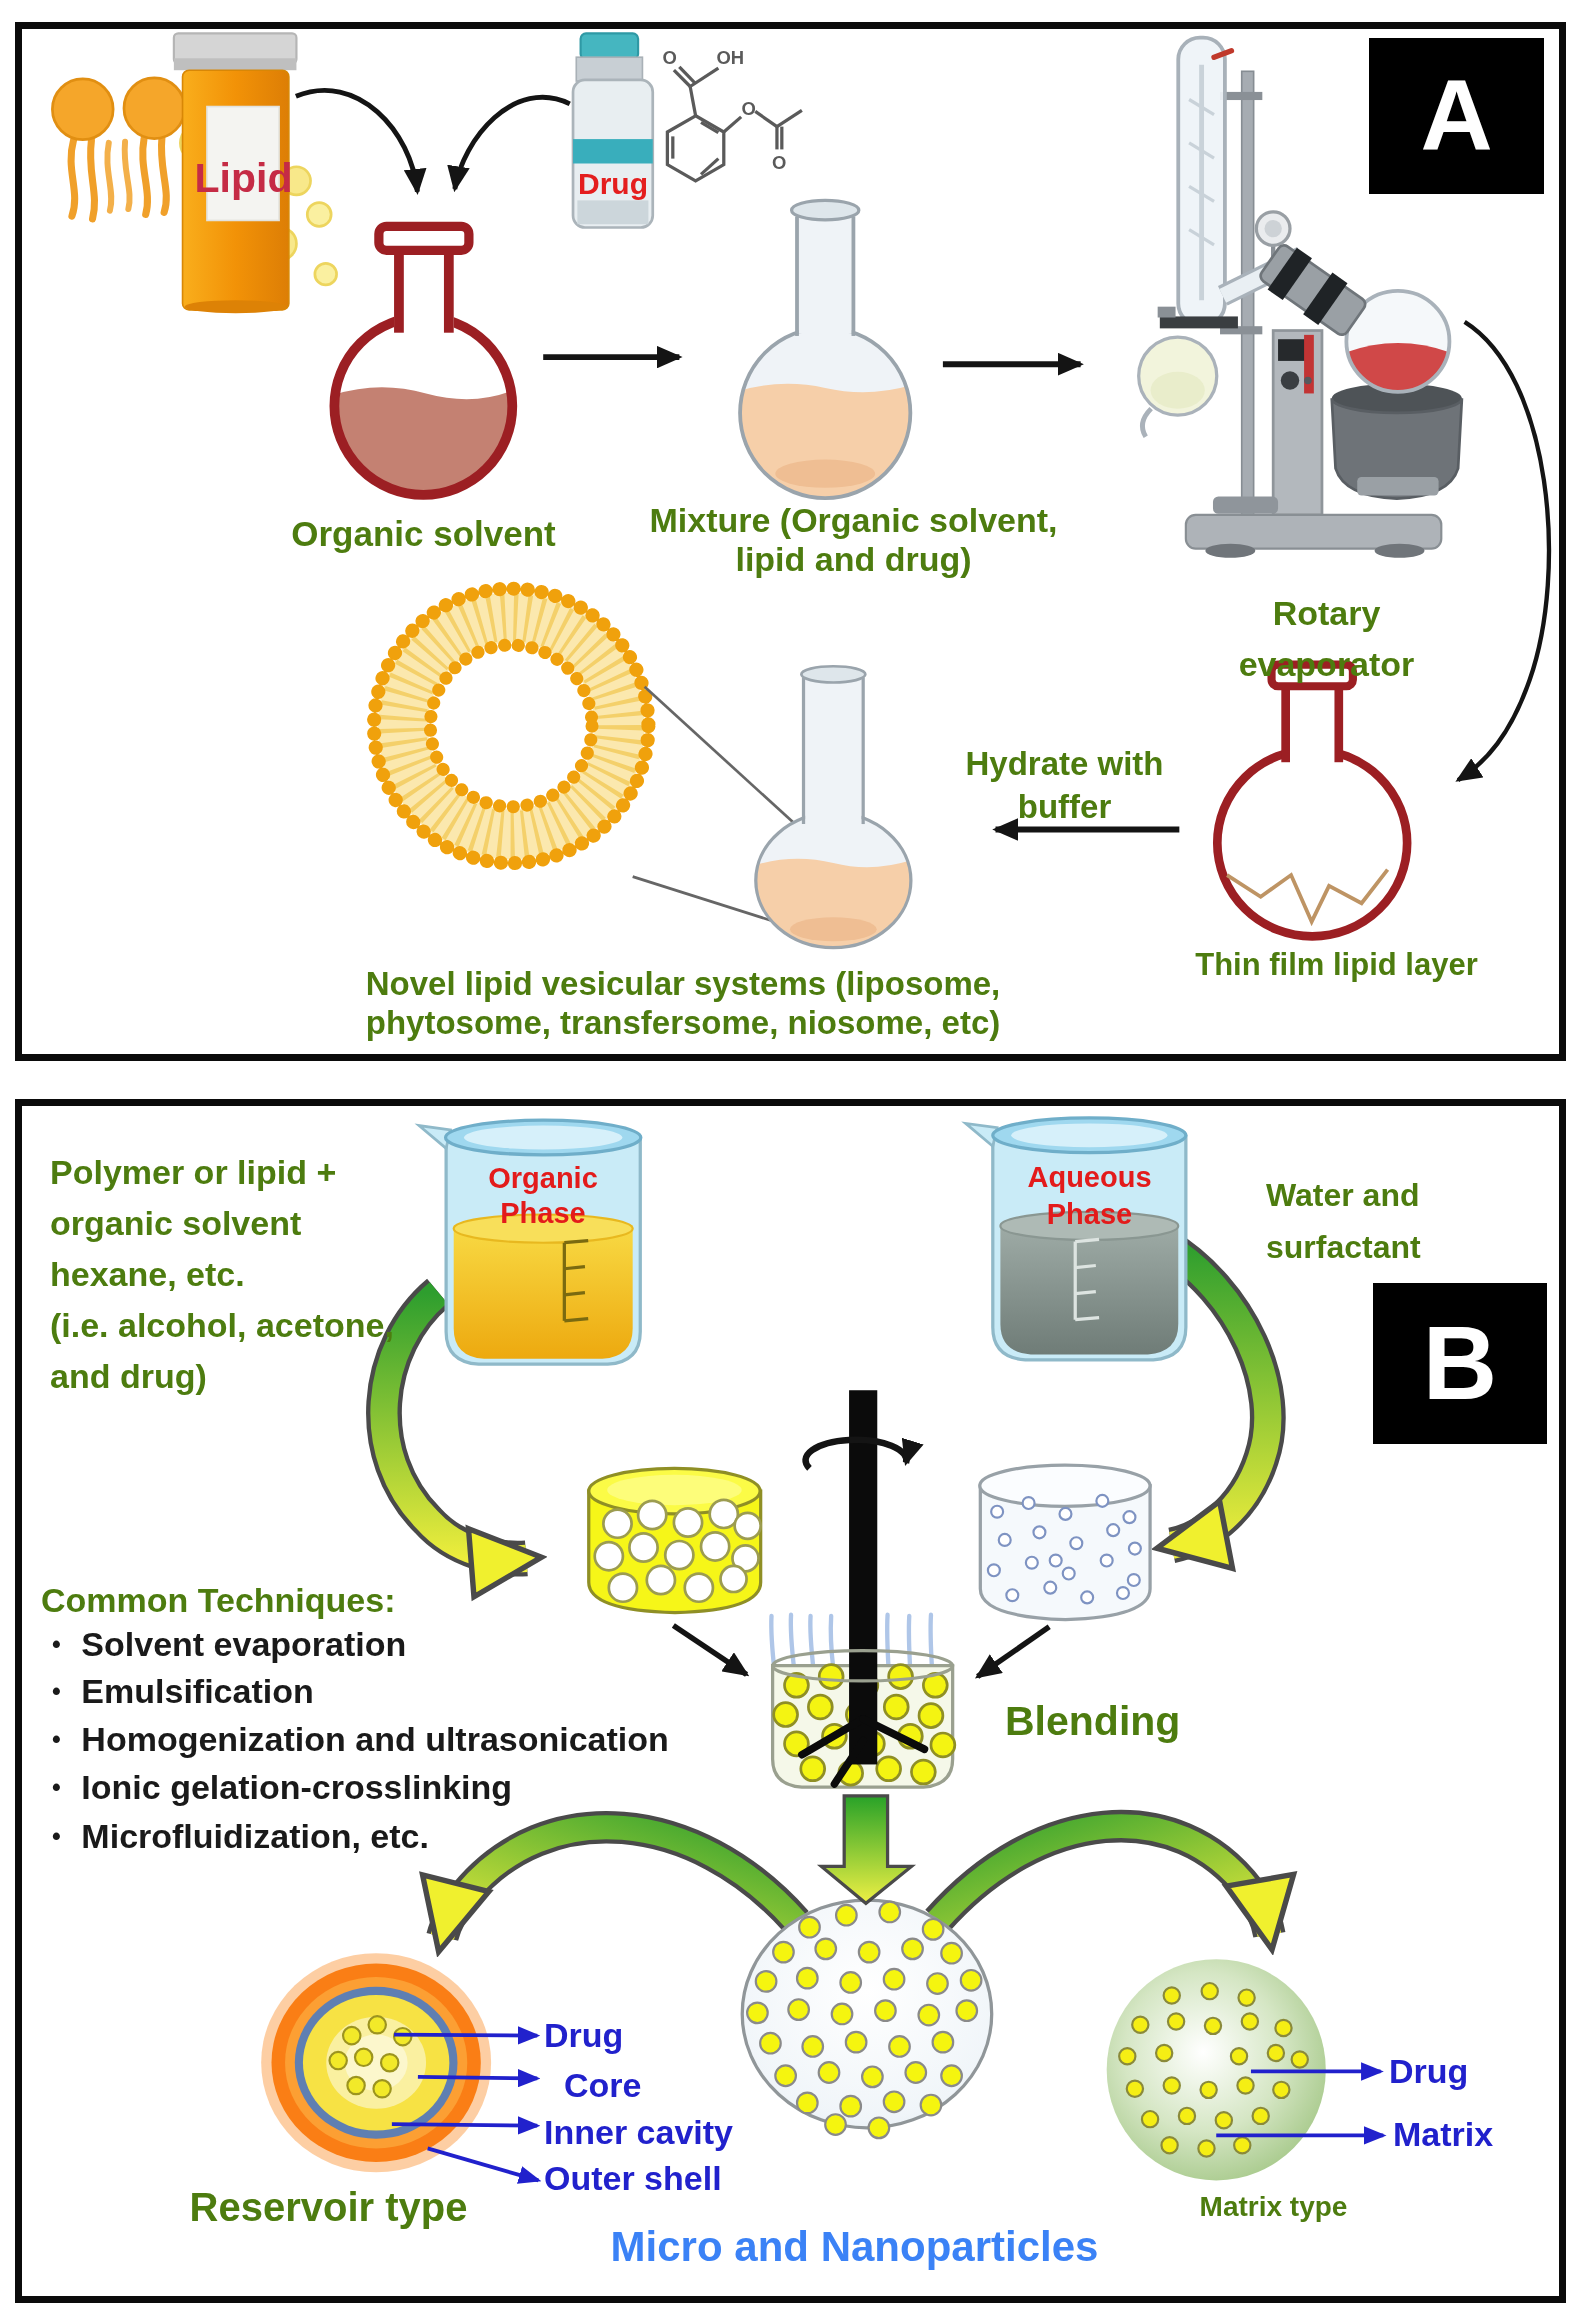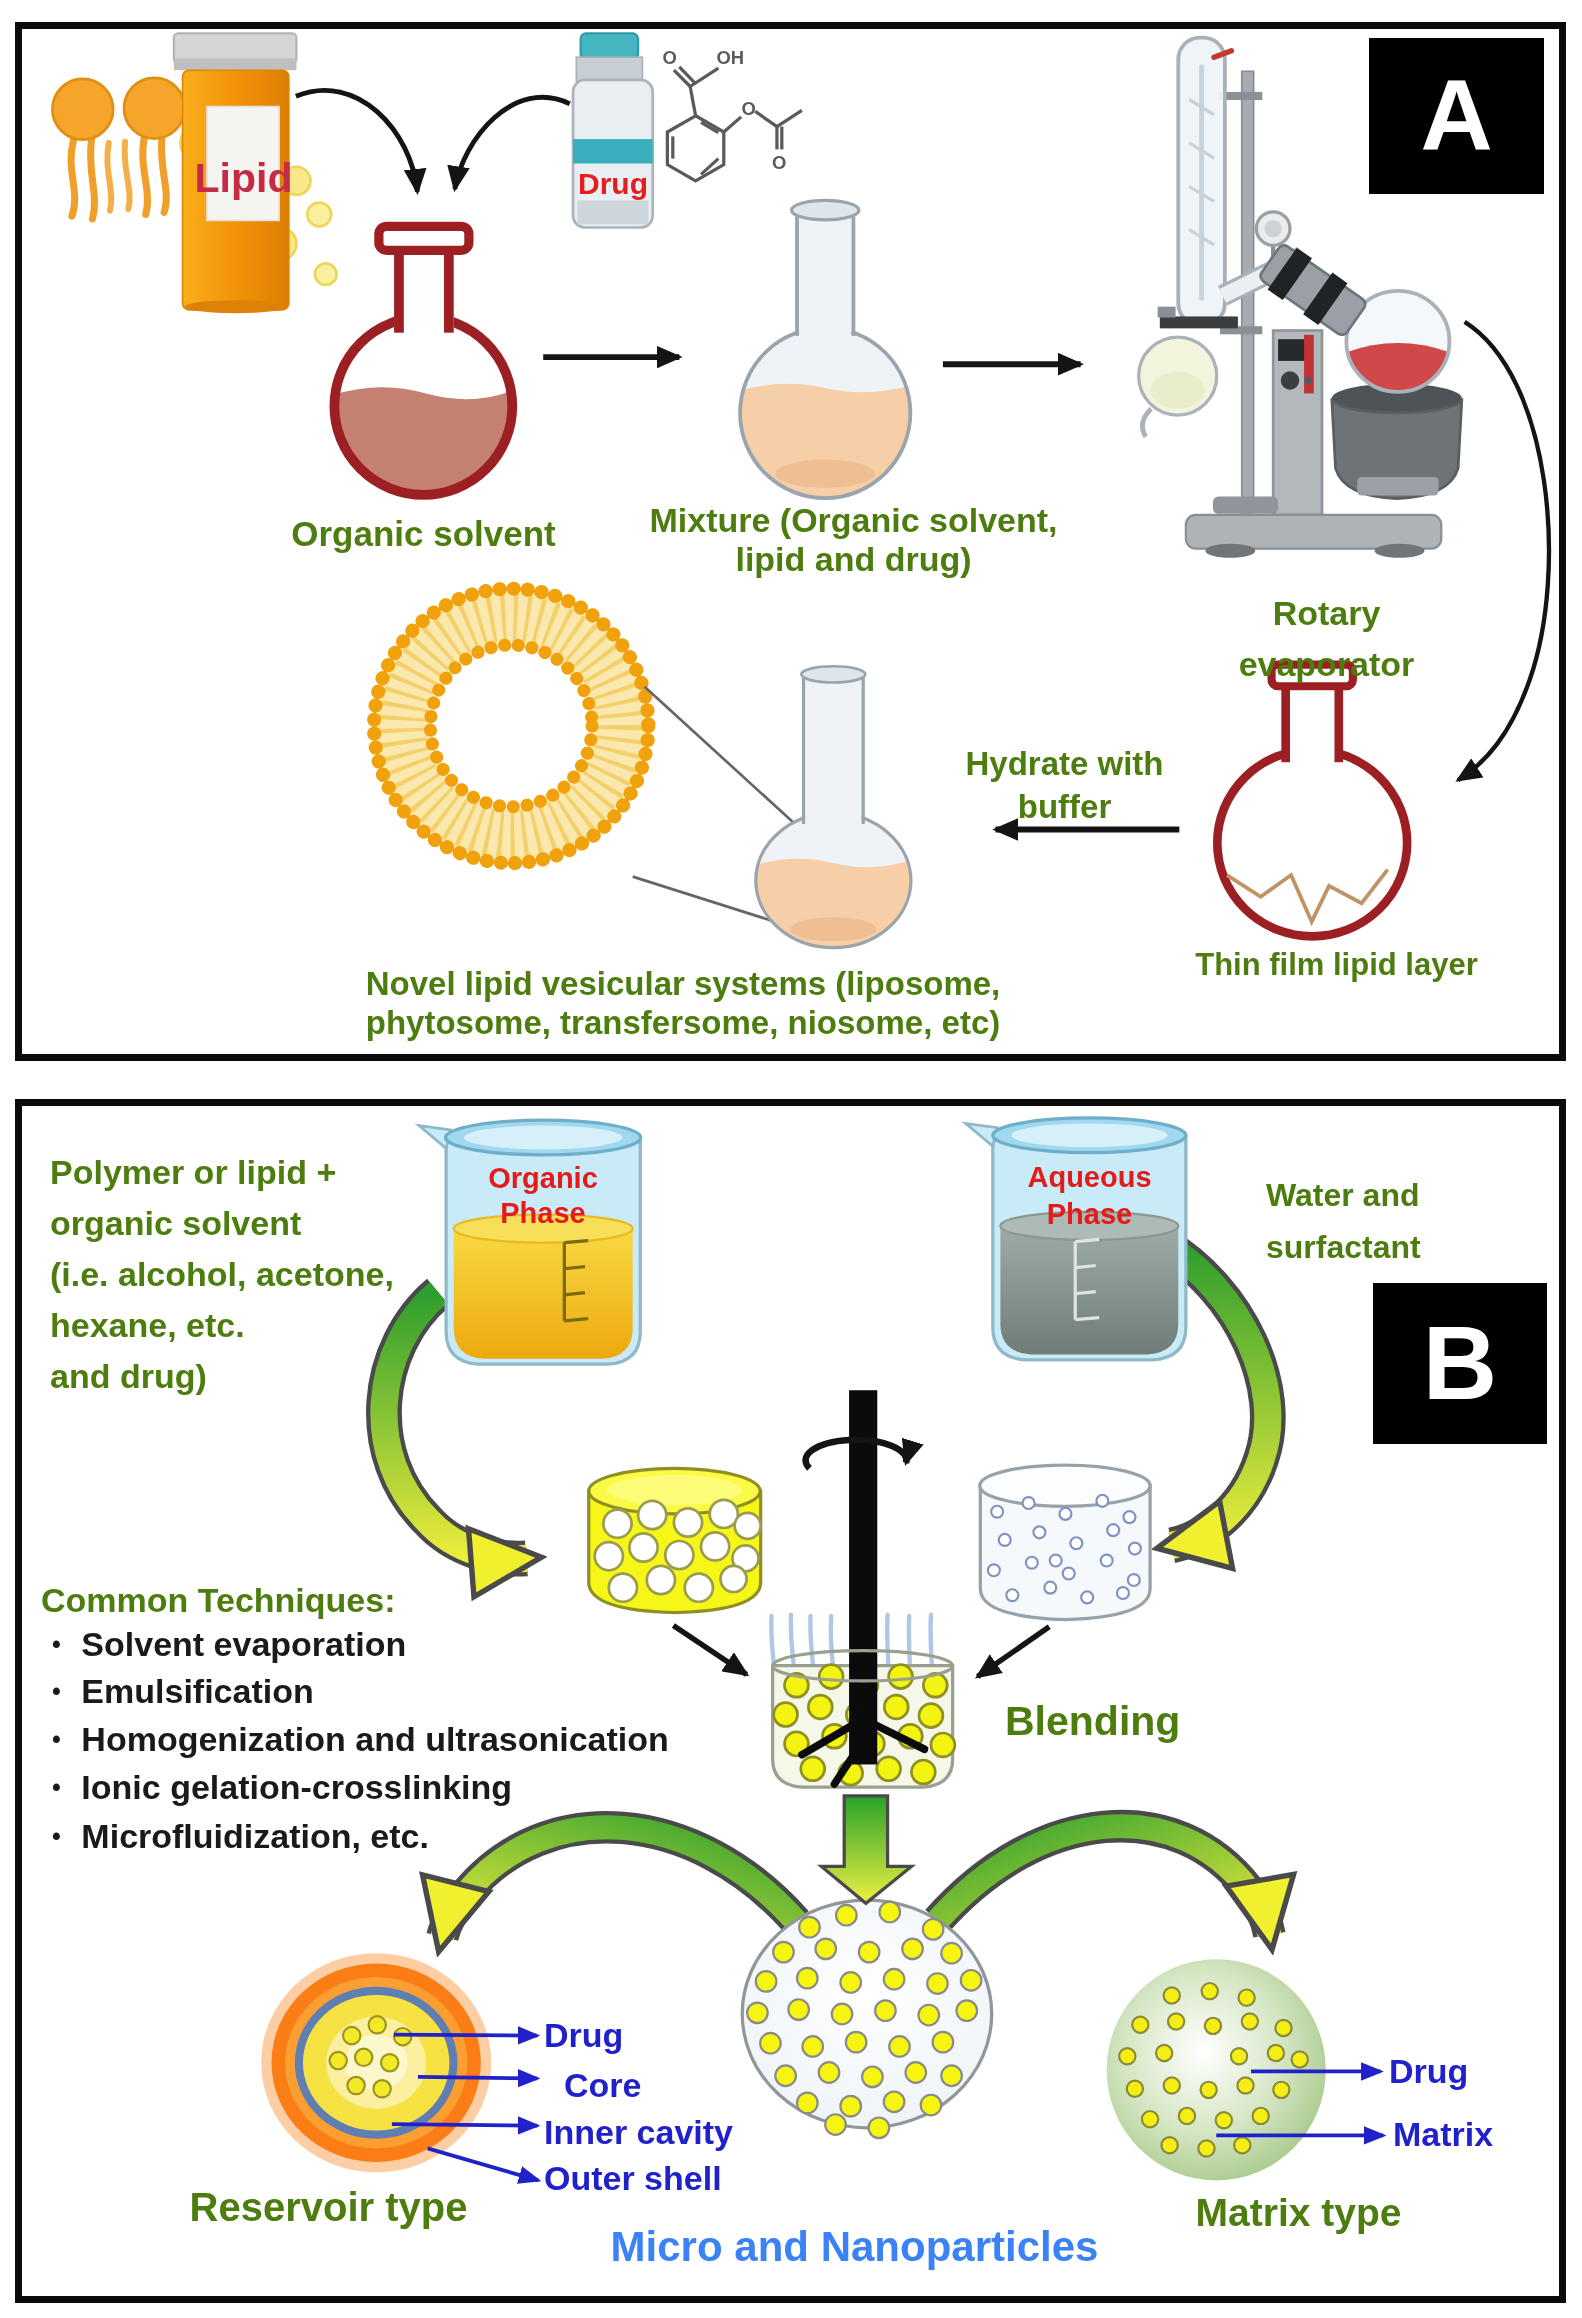--- a/index.html
+++ b/index.html
@@ -553,22 +553,22 @@
   </g>
 </svg>
 
 <div class="badge" style="left:1351px;top:177px;width:174px;height:161px;font-size:103px;">
   <span>B</span>
 </div>
 
 <div class="lbl left" style="left:28px;top:41px;width:629px;font-size:34px;line-height:51px;">
   <div>Polymer or lipid +</div>
   <div>organic solvent</div>
+  <div>hexane, etc.</div>
   <div>(i.e. alcohol, acetone,</div>
-  <div>hexane, etc.</div>
   <div>and drug)</div>
 </div>
 
 <div class="lbl red" style="left:421px;top:55px;width:200px;font-size:29px;line-height:35px;">
   <div>Organic</div>
   <div>Phase</div>
 </div>
 <div class="lbl red" style="left:969px;top:53px;width:197px;font-size:29px;line-height:37px;">
   <div>Aqueous</div>
   <div>Phase</div>
@@ -605,15 +605,15 @@
 <div class="lbl blue left" style="left:522px;top:910px;font-size:34px;">Drug</div>
 <div class="lbl blue left" style="left:522px;top:960px;font-size:34px;margin-left:20px;">Core</div>
 <div class="lbl blue left" style="left:522px;top:1007px;font-size:34px;">Inner cavity</div>
 <div class="lbl blue left" style="left:522px;top:1053px;font-size:34px;">Outer shell</div>
 <div class="lbl" style="left:141px;top:1079px;width:331px;font-size:40px;">Reservoir type</div>
 
 <div class="lbl" style="left:518px;top:1117px;width:629px;font-size:42px;color:#3b82f6;">Micro and Nanoparticles</div>
 
 <div class="lbl blue left" style="left:1367px;top:946px;font-size:34px;">Drug</div>
 <div class="lbl blue left" style="left:1371px;top:1009px;font-size:34px;">Matrix</div>
-<div class="lbl" style="left:1118px;top:1085px;width:317px;font-size:39px;">Matrix type</div>
+<div class="lbl" style="left:1093px;top:1085px;width:317px;font-size:28px;">Matrix type</div>
 </div>
 
 
 </body></html>

